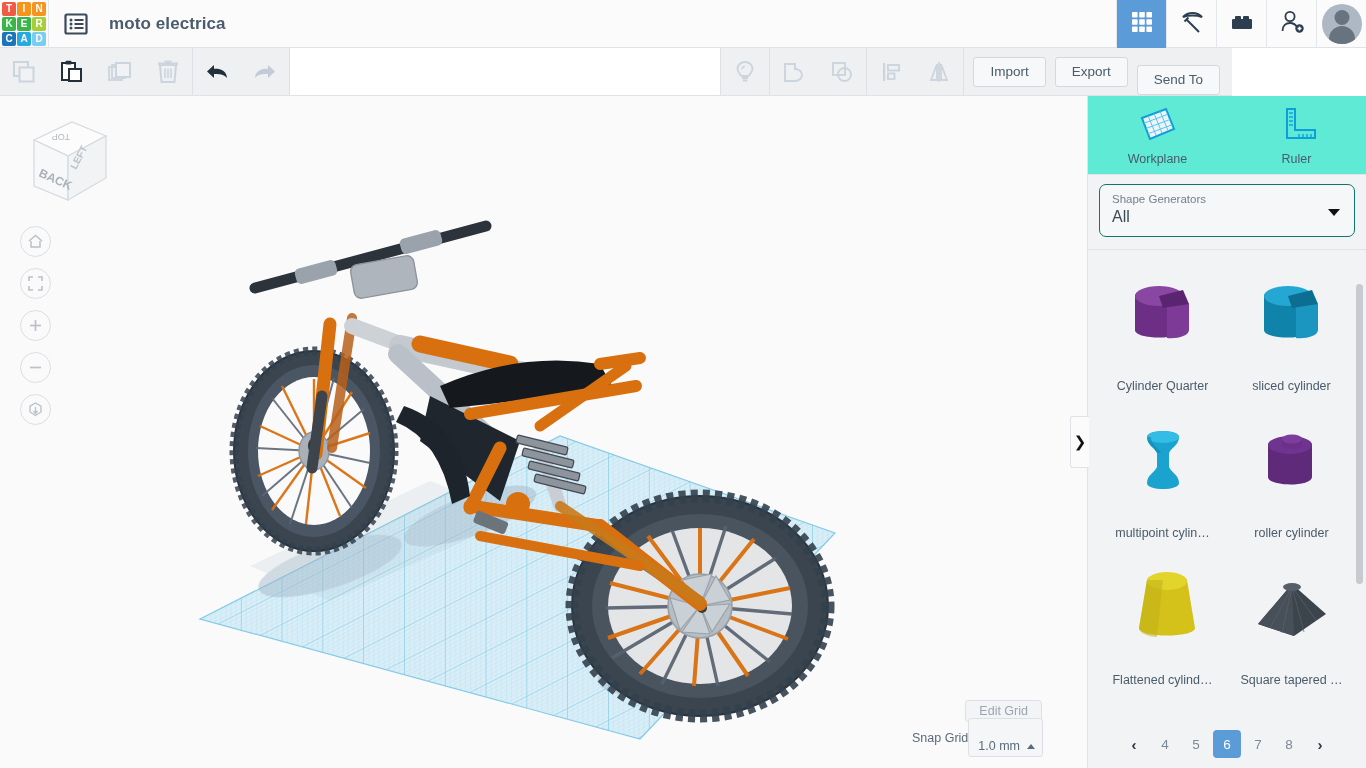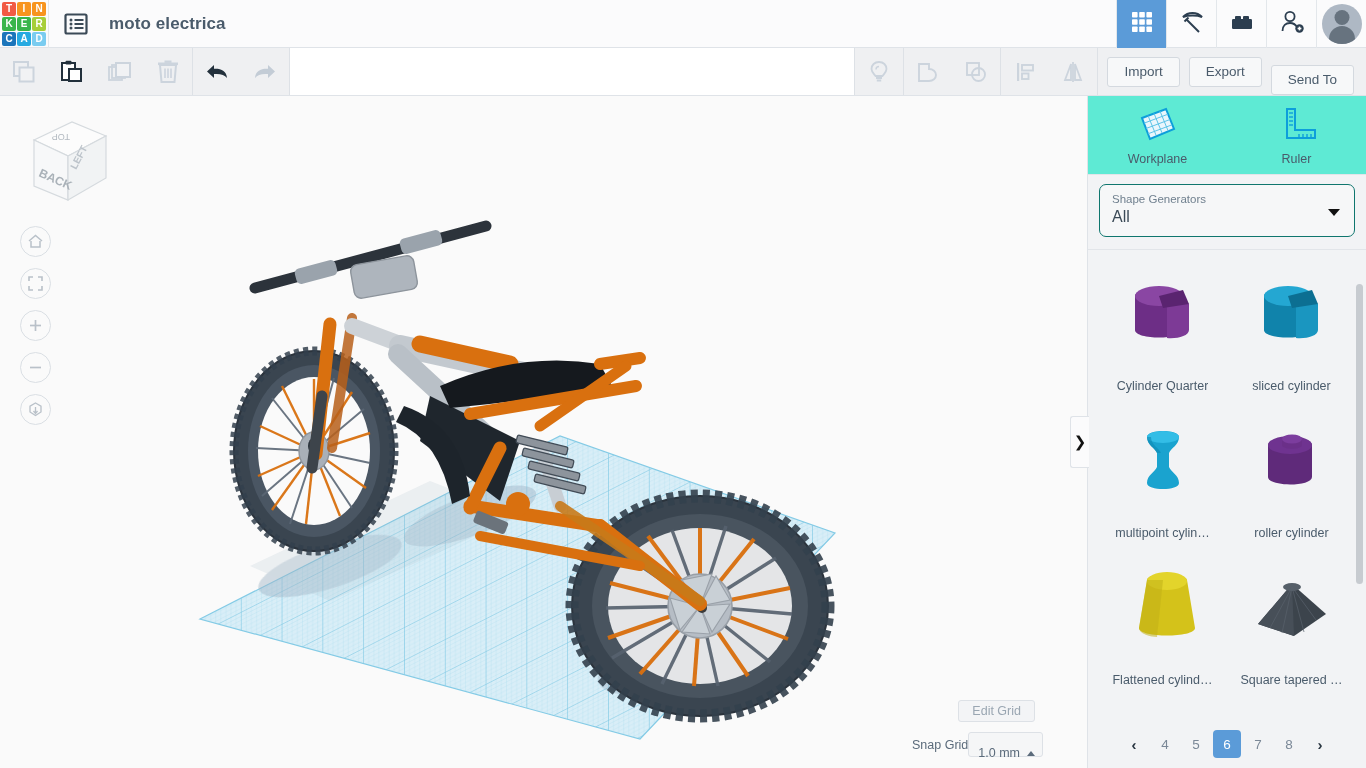--- a/index.html
+++ b/index.html
@@ -60,21 +60,21 @@
     background: #67737f; transform: translateX(-50%);
   }
   .avatar::after {
     content: ""; position: absolute; left: 50%; top: 22px;
     width: 26px; height: 22px; border-radius: 13px 13px 0 0;
     background: #67737f; transform: translateX(-50%);
   }
 
   
   .toolbar {
-    position: absolute; top: 48px; left: 0; width: 1366px; height: 48px;
+    position: absolute; top: 48px; left: 0; width: 1232px; height: 48px;
     background: #eff0f2;
     border-bottom: 1px solid #dfe3e8;
     display: flex; align-items: center;
   }
   .tool {
     width: 48px; height: 47px; display: flex; align-items: center; justify-content: center;
     cursor: pointer;
   }
   .vsep { width: 1px; height: 47px; background: #dde1e6; }
   .toolbar-blank { flex: 1 1 auto; height: 47px; background: #fff; border-right: 1px solid #dde1e6;}
@@ -102,33 +102,33 @@
     display: flex; align-items: center; justify-content: center;
     cursor: pointer; color: #b9c1c9;
   }
   .nav-home { top: 130px; }
   .nav-fit { top: 172px; }
   .nav-zin { top: 214px; }
   .nav-zout { top: 256px; }
   .nav-ortho { top: 298px; }
 
   .edit-grid-btn {
-    position: absolute; right: 52px; bottom: 46px;
+    position: absolute; right: 45px; bottom: 46px;
     height: 22px; padding: 0 13px;
     background: #f3f4f6; border: 1px solid #dde1e6; border-radius: 3px;
     font-size: 12.5px; color: #9aa6b2; display: flex; align-items: center;
     cursor: pointer; font-family: "Liberation Sans", sans-serif;
   }
   .snapgrid-row {
     position: absolute; right: 44px; bottom: 11px;
     display: flex; align-items: center; 
   }
   .snap-label { font-size: 12.5px; color: #5b6b7b; }
   .snap-select {
-    height: 25px; padding: 17px 7px 0 9px;
+    height: 39px; padding: 17px 7px 0 9px;
     background: #f5f6f7; border: 1px solid #dde1e6; border-radius: 3px;
     font-size: 12.5px; color: #5b6b7b;
     display: flex; align-items: center; gap: 7px; cursor: pointer;
   }
   .caret-up { width: 0; height: 0; border-left: 4px solid transparent; border-right: 4px solid transparent; border-bottom: 5px solid #5b6b7b; }
 
   
   .rpanel {
     position: absolute; top: 96px; left: 1087px; width: 279px; height: 672px;
     background: #f2f3f5; border-left: 1px solid #dfe3e8;

